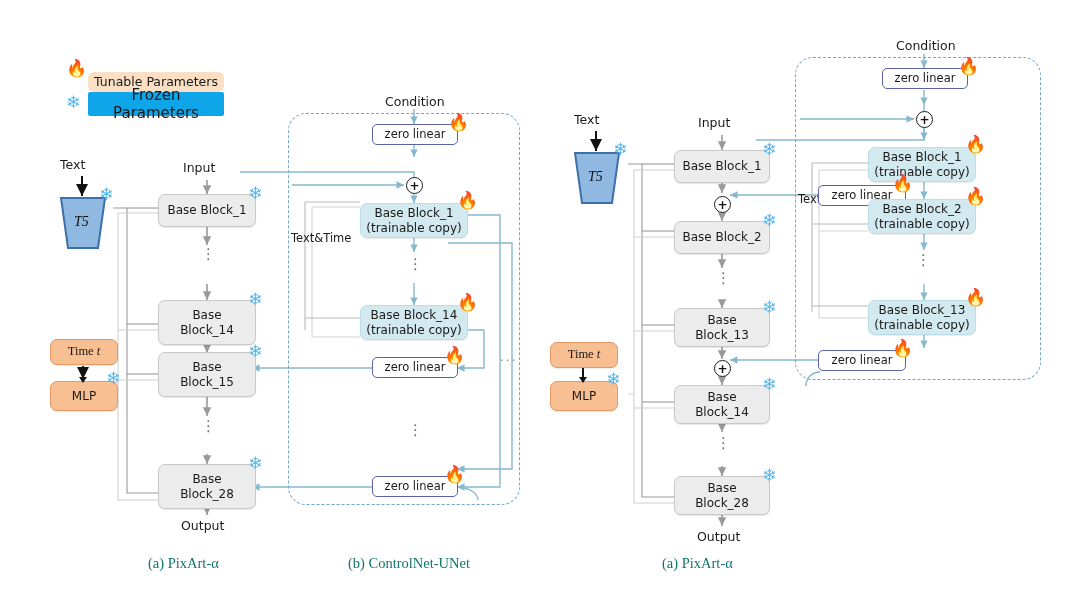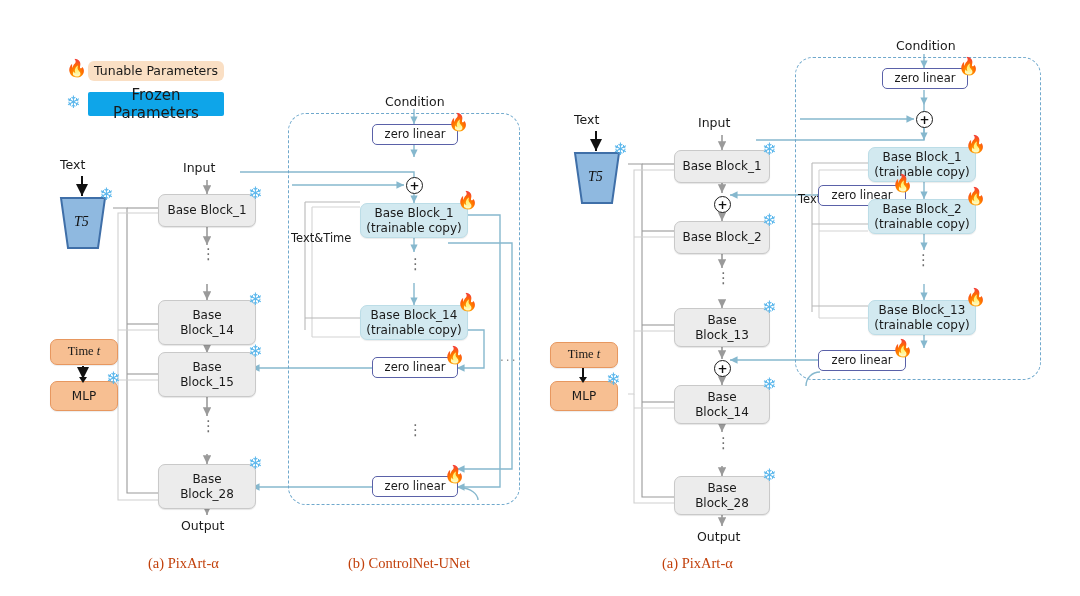--- a/index.html
+++ b/index.html
@@ -5,21 +5,21 @@
   html,body{margin:0;padding:0;background:#ffffff;}
   body{width:1080px;height:596px;font-family:"DejaVu Sans","Liberation Sans",sans-serif;-webkit-font-smoothing:antialiased;}
   #root{position:relative;width:1080px;height:596px;overflow:hidden;background:#fff;}
 
   .abs{position:absolute;box-sizing:border-box;}
 
   
   .lbl{position:absolute;font-family:"DejaVu Sans","Liberation Sans",sans-serif;color:#1a1a1a;white-space:nowrap;}
   .lbl-sm{font-size:11.5px;margin-top:48px;}
   .lbl-md{font-size:12.5px;}
-  .caption{position:absolute;font-family:"Liberation Serif","DejaVu Serif",serif;font-size:14.5px;color:#c2410c;white-space:nowrap;text-align:center;}
+  .caption{position:absolute;font-family:"Liberation Serif","DejaVu Serif",serif;font-size:14.5px;color:#0f766e;white-space:nowrap;text-align:center;}
 
   
   .box{position:absolute;box-sizing:border-box;display:flex;align-items:center;justify-content:center;
        text-align:center;border-radius:7px;font-size:12px;line-height:1.22;color:#1a1a1a;white-space:pre-line;}
 
   .box-gray{background:#ececec;border:1px solid #c9c9c9;box-shadow:0 1px 1px rgba(0,0,0,.10);}
   .box-blue{background:#d2e9f0;border:1px solid #bcdde7;box-shadow:0 1px 1px rgba(0,0,0,.08);}
   .box-orange{background:#f7bf92;border:1px solid #e7975f;box-shadow:0 1px 1px rgba(0,0,0,.08);}
   .box-zero{background:#ffffff;border:1.6px solid #5a61a8;border-radius:5px;font-size:11.5px;}
   .box-legend-orange{background:#fadfc4;border:none;border-radius:6px;font-size:12.5px;}
@@ -164,21 +164,21 @@
       <path d="M812,163 L868,163" stroke="#b8b8b8" stroke-width="1.1"></path>
       <path d="M819,170 L868,170" stroke="#d3d3d3" stroke-width="1.1"></path>
       <path d="M812,224 L868,224" stroke="#b8b8b8" stroke-width="1.1"></path>
       <path d="M819,231 L868,231" stroke="#d3d3d3" stroke-width="1.1"></path>
       <path d="M812,306 L868,306" stroke="#b8b8b8" stroke-width="1.1"></path>
       <path d="M819,318 L868,318" stroke="#d3d3d3" stroke-width="1.1"></path>
     </g>
   </svg>
 
   <div class="ico ico-fire" style="left:66px;top:60px;">🔥</div>
-  <div class="box box-legend-orange" style="left:88px;top:61px;width:136px;height:20px;">Tunable Parameters</div>
+  <div class="box box-legend-orange" style="left:88px;top:72px;width:136px;height:20px;">Tunable Parameters</div>
 
   <div class="ico ico-snow" style="left:66px;top:94px;">❄</div>
   <div class="box box-legend-blue" style="left:88px;top:92px;width:136px;height:24px;">Frozen Parameters</div>
 
   <div class="lbl lbl-md" style="left:60px;top:157px;">Text</div>
 
   <div class="t5wrap" style="left:55px;top:196px;width:56px;height:56px;">
     <svg width="56" height="56" viewBox="0 0 56 56">
         <polygon points="6,2 50,2 43,52 13,52" fill="#8fb9e0" stroke="#3f6fa8" stroke-width="2"></polygon>
       </svg>

